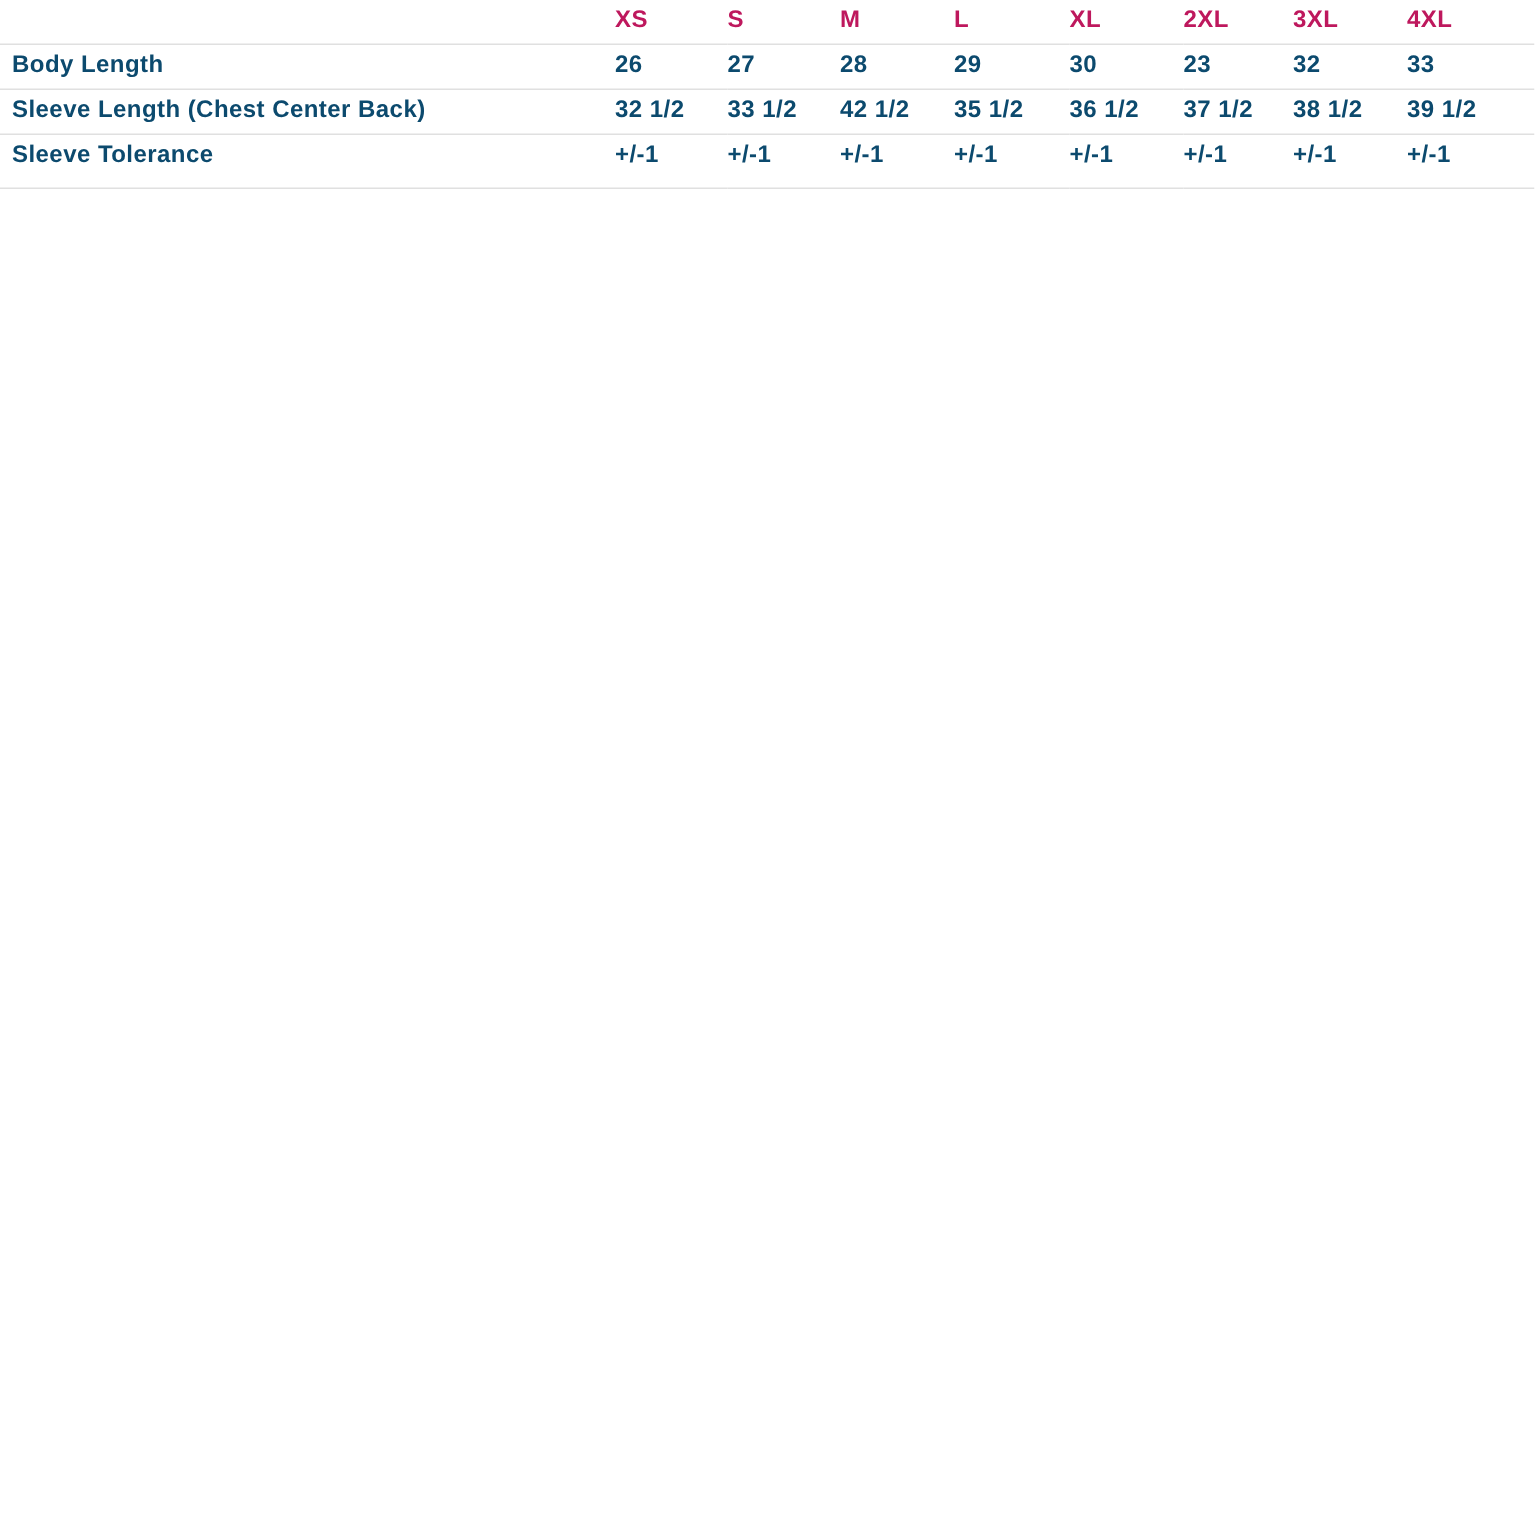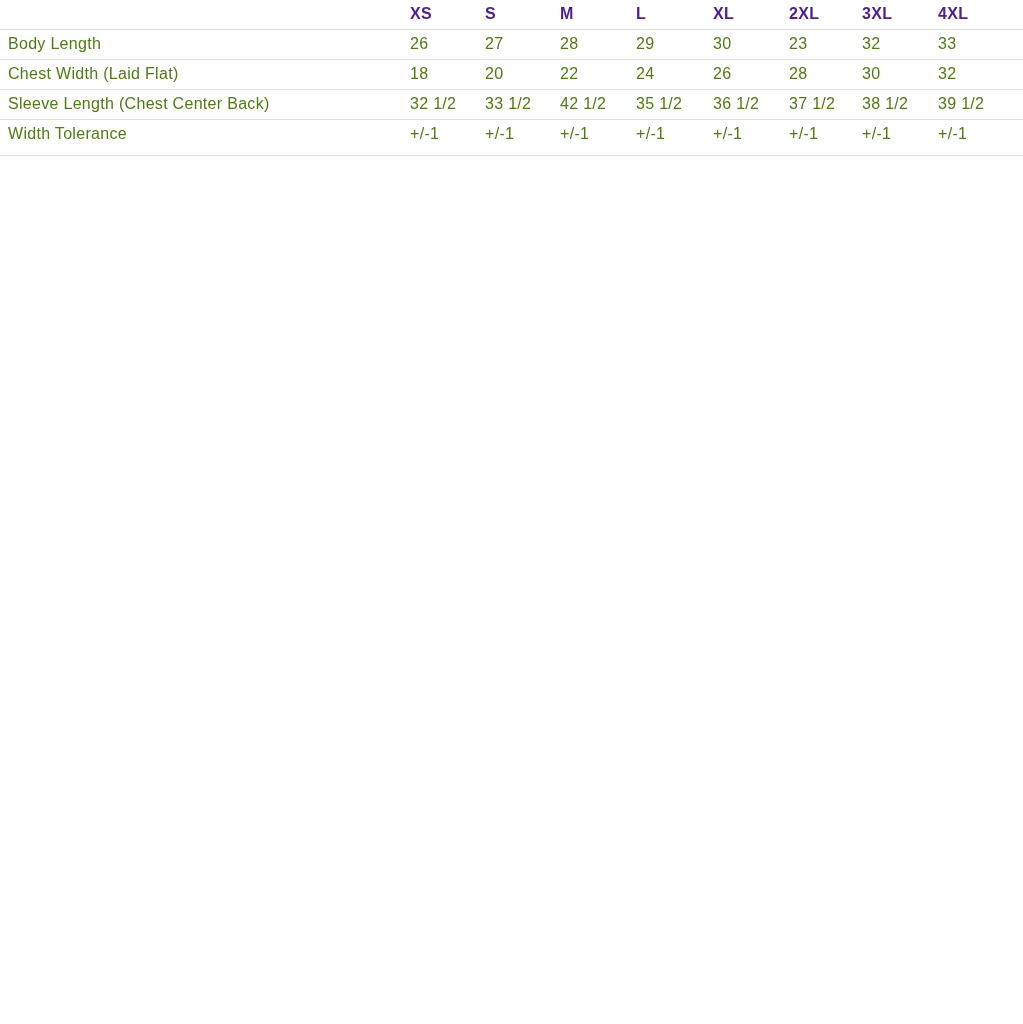--- a/index.html
+++ b/index.html
@@ -21,26 +21,26 @@
     font-size: 16px;
     letter-spacing: 0.3px;
     text-align: left;
     vertical-align: middle;
     padding: 0;
     white-space: nowrap;
     overflow: hidden;
   }
   #size-chart-table thead th {
     height: 29px;
-    color: #4c1d95;
+    color: #be185d;
     font-weight: 700;
   }
   #size-chart-table tbody td {
-    color: #4d7c0f;
-    font-weight: 400;
+    color: #0c4a6e;
+    font-weight: 700;
   }
   #size-chart-table th:first-child,
   #size-chart-table td:first-child {
     padding-left: 8px;
   }
   #size-chart-table tbody tr:last-child td {
     height: 36px;
     padding-bottom: 7px;
   }
 </style>
@@ -78,43 +78,32 @@
         <td>26</td>
         <td>27</td>
         <td>28</td>
         <td>29</td>
         <td>30</td>
         <td>23</td>
         <td>32</td>
         <td>33</td>
       </tr>
       <tr>
-        <td>Chest Width (Laid Flat)</td>
-        <td>18</td>
-        <td>20</td>
-        <td>22</td>
-        <td>24</td>
-        <td>26</td>
-        <td>28</td>
-        <td>30</td>
-        <td>32</td>
-      </tr>
-      <tr>
         <td>Sleeve Length (Chest Center Back)</td>
         <td>32 1/2</td>
         <td>33 1/2</td>
         <td>42 1/2</td>
         <td>35 1/2</td>
         <td>36 1/2</td>
         <td>37 1/2</td>
         <td>38 1/2</td>
         <td>39 1/2</td>
       </tr>
       <tr>
-        <td>Width Tolerance</td>
+        <td>Sleeve Tolerance</td>
         <td>+/-1</td>
         <td>+/-1</td>
         <td>+/-1</td>
         <td>+/-1</td>
         <td>+/-1</td>
         <td>+/-1</td>
         <td>+/-1</td>
         <td>+/-1</td>
       </tr>
     </tbody>

